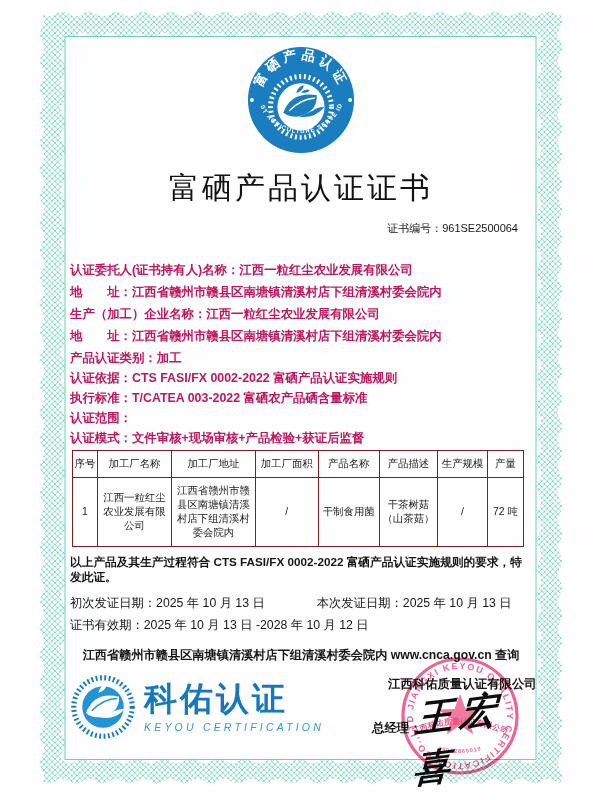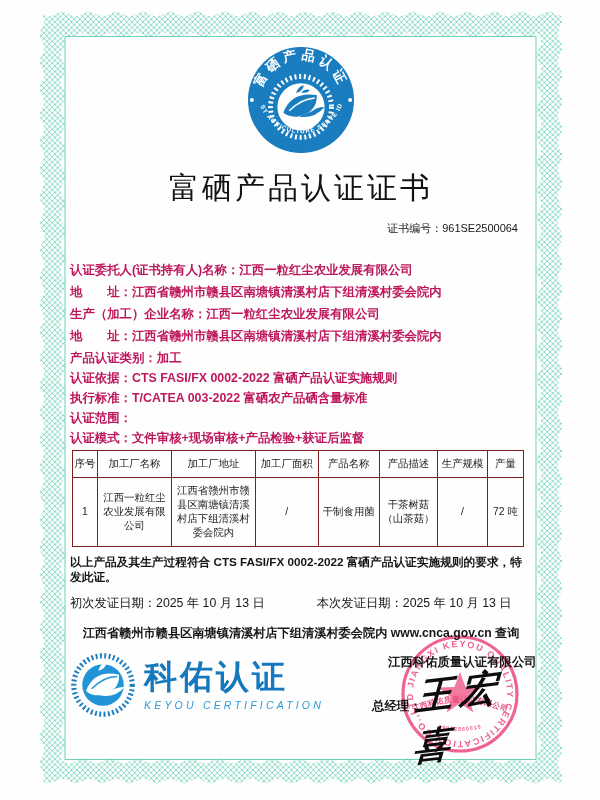--- a/index.html
+++ b/index.html
@@ -161,20 +161,24 @@
 
     <div class="statement">以上产品及其生产过程符合 CTS FASI/FX 0002-2022 富硒产品认证实施规则的要求，特发此证。</div>
 
     <div class="dates-line">
       <span>初次发证日期：</span>
       <span>2025 年 10 月 13 日</span>
       <span class="dates-gap"></span>
       <span>本次发证日期：</span>
       <span>2025 年 10 月 13 日</span>
     </div>
+    <div class="dates-line">
+      <span>证书有效期：</span>
+      <span>2025 年 10 月 13 日 -2028 年 10 月 12 日</span>
+    </div>
 
     <div class="query-note">江西省赣州市赣县区南塘镇清溪村店下组清溪村委会院内 www.cnca.gov.cn 查询</div>
 
     <div class="footer-area">
       <div class="keyou">
         <svg width="66" height="66" viewBox="0 0 70 70">
           <circle cx="35" cy="35" r="31" fill="none" stroke="#1a7dc0" stroke-width="5.5" stroke-dasharray="2 2.6"></circle>
           <circle cx="35" cy="35" r="24" fill="#ffffff"></circle>
           <circle cx="35" cy="35" r="22" fill="#2293d6"></circle>
           <path d="M17 41 Q26 18 52 24 Q53 42 31 46 Q21 46 17 41 Z" fill="#ffffff"></path>

